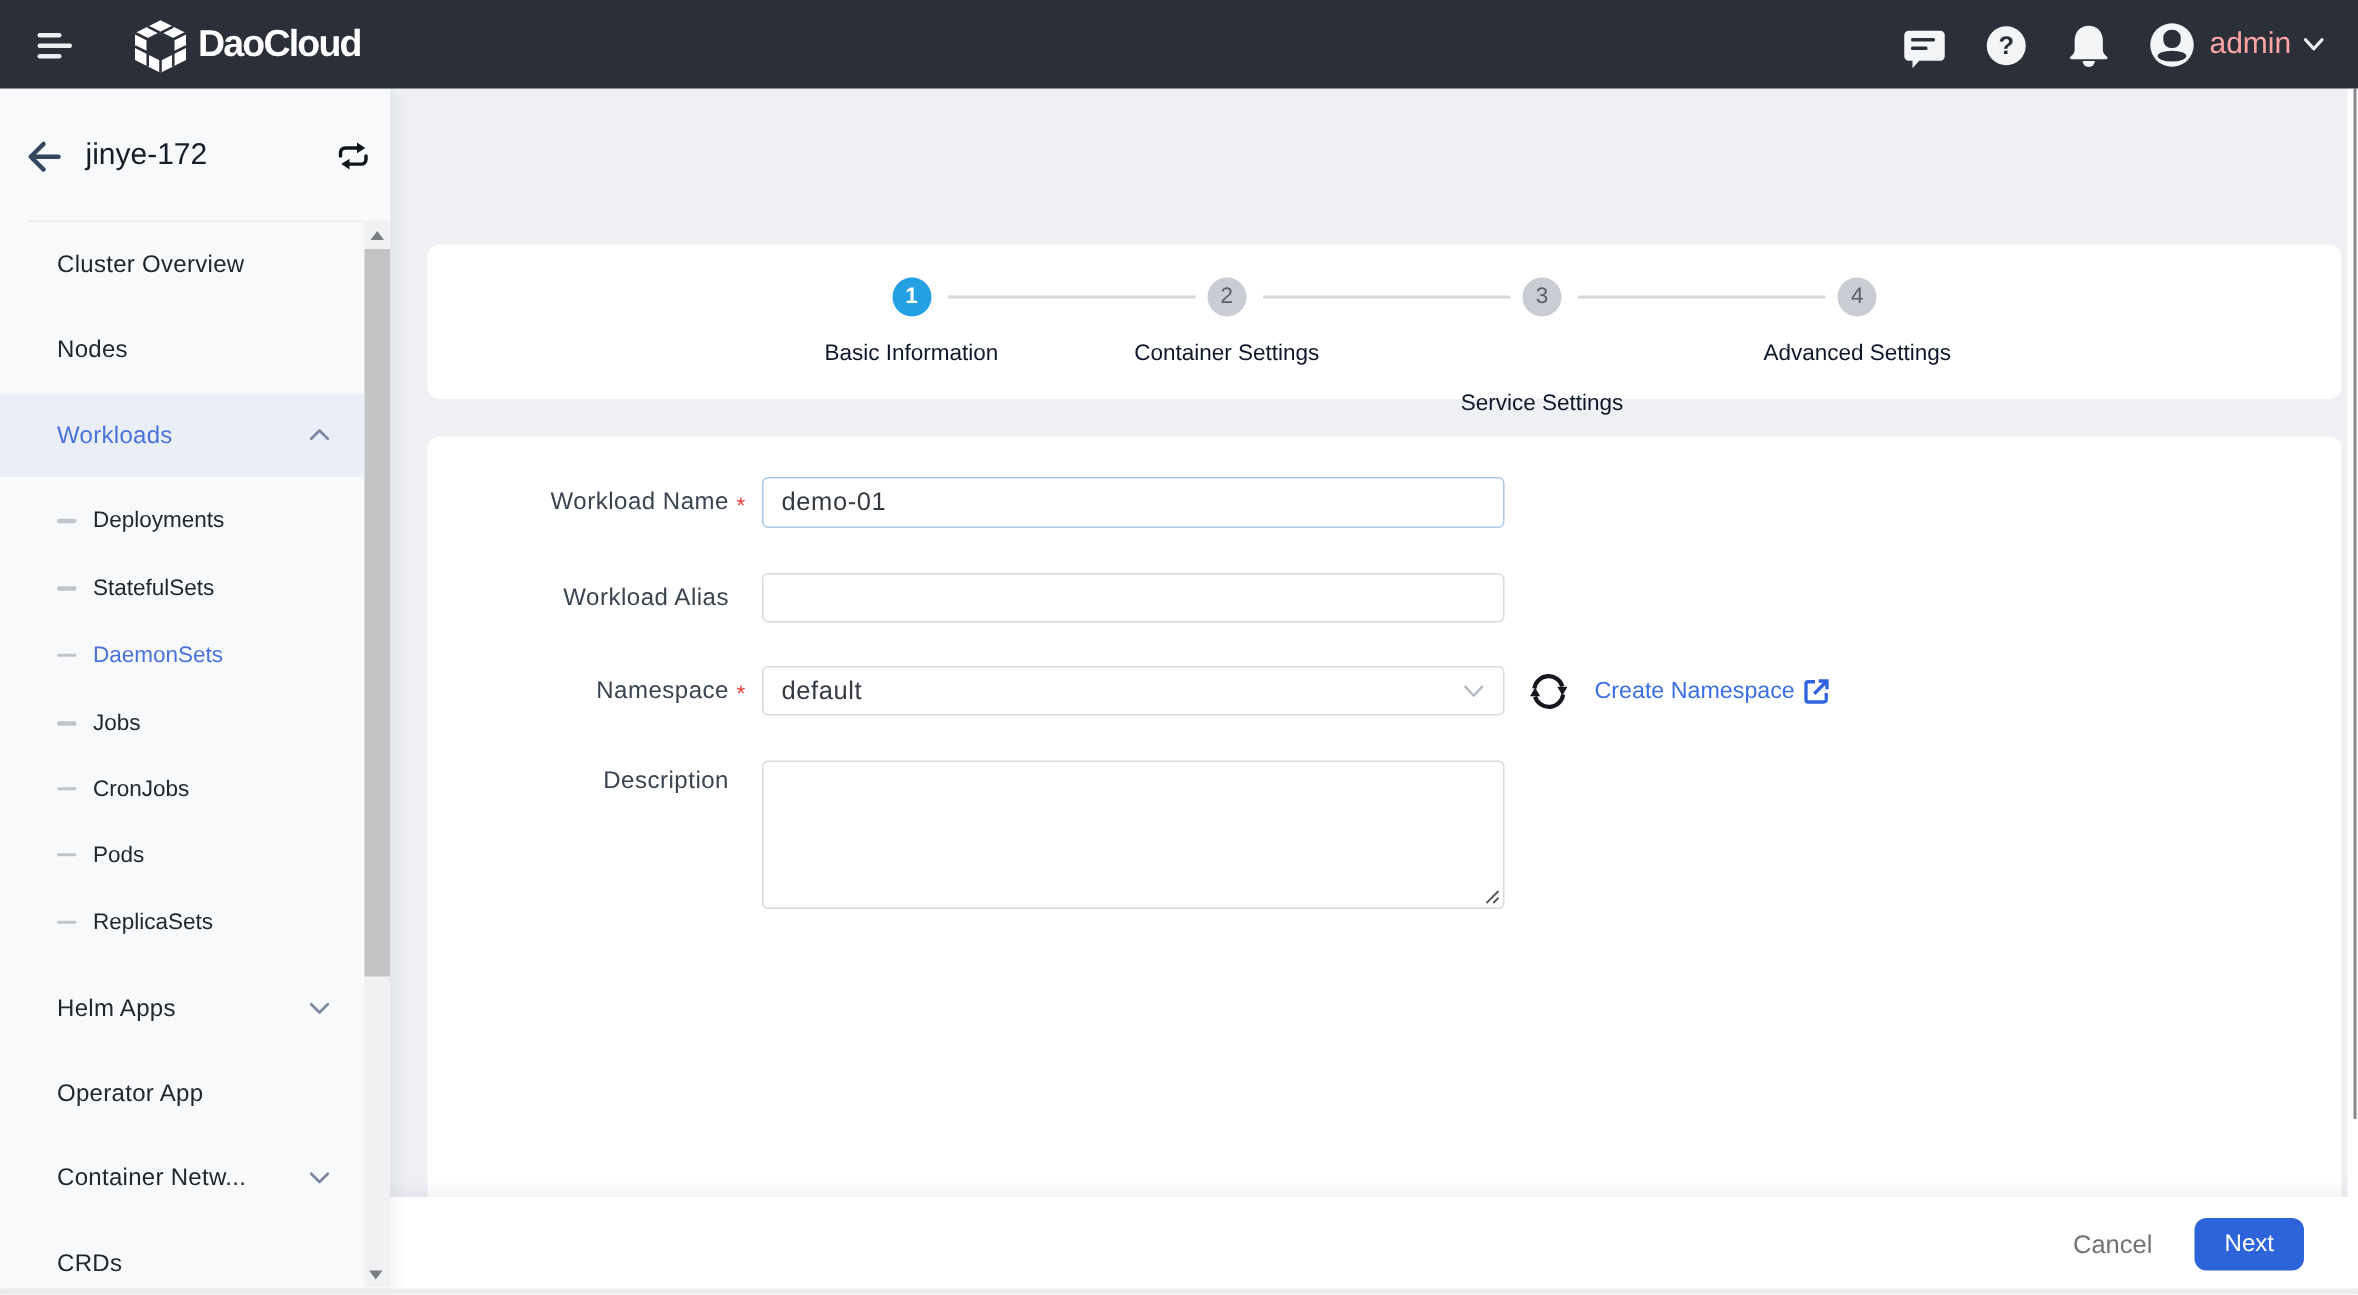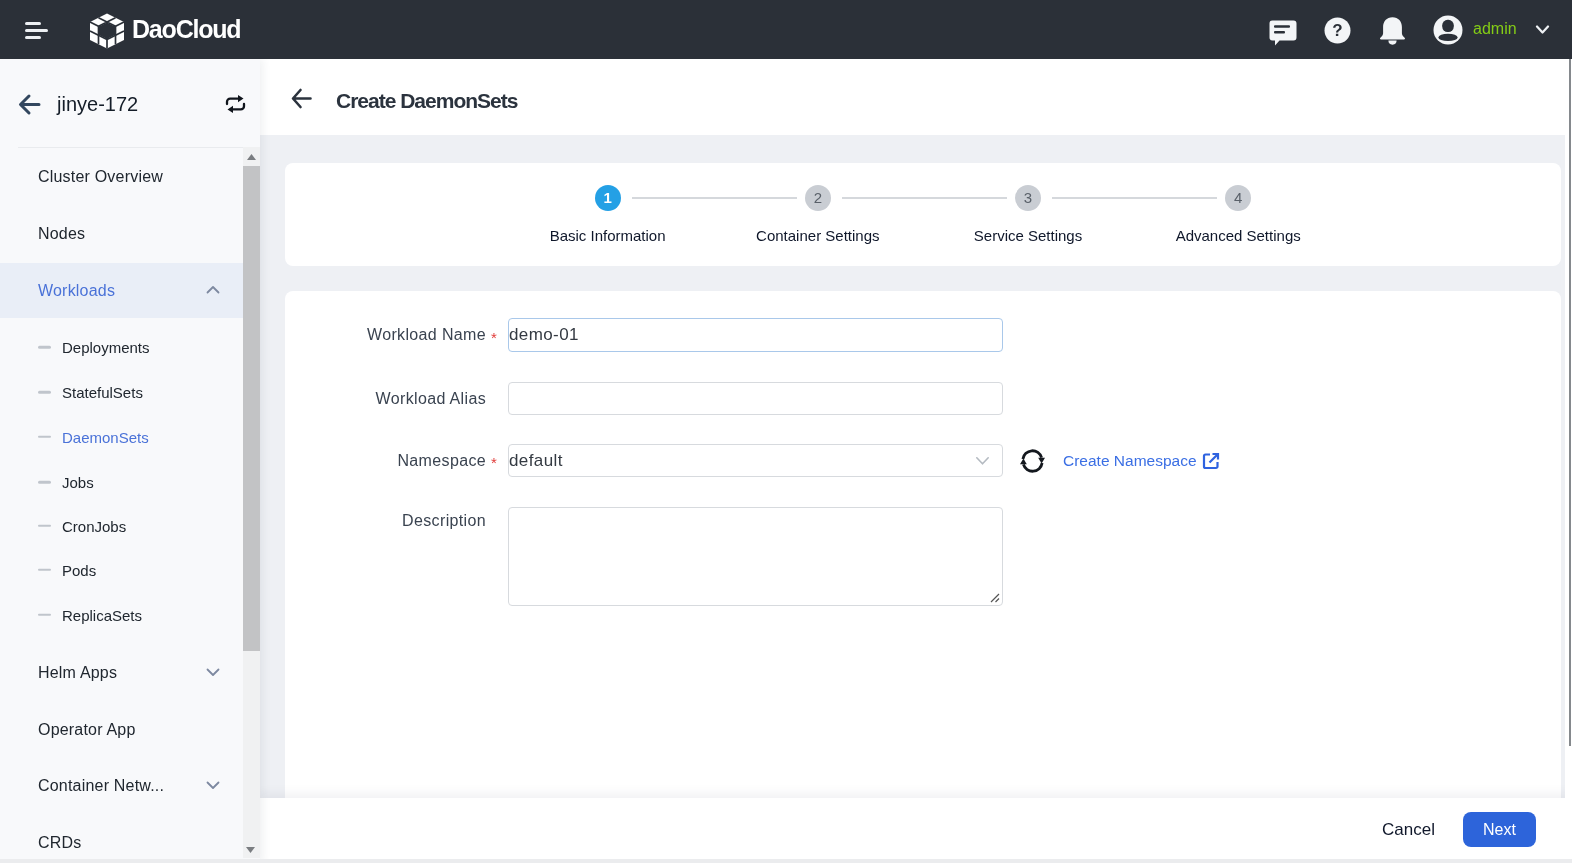--- a/index.html
+++ b/index.html
@@ -5,21 +5,21 @@
   * { margin:0; padding:0; box-sizing:border-box; }
   html,body { width:1572px; height:863px; overflow:hidden; }
   body { font-family:"Liberation Sans", sans-serif; }
   #page { position:relative; width:1572px; height:863px; background:#eef0f4; overflow:hidden; }
   .abs { position:absolute; }
 
   
   #topbar { left:0; top:0; width:1572px; height:59px; background:#2b3038; z-index:30; }
   .hline { position:absolute; height:2.5px; background:#edf0f3; border-radius:2px; }
   #logoText { left:132px; top:0; height:59px; line-height:59px; color:#fff; font-size:25px; font-weight:bold; letter-spacing:-1.2px; }
-  #adminTxt { color:#84cc16; font-size:16px; left:1473px; top:0; height:49px; line-height:58px; }
+  #adminTxt { color:#fca5a5; font-size:20px; left:1473px; top:0; height:49px; line-height:58px; }
 
   
   #sidebar { left:0; top:59px; width:260px; height:804px; background:#f8f9fb; z-index:20; box-shadow:3px 0 8px rgba(40,50,70,0.07); }
   #sbsep { position:absolute; left:18px; top:88px; width:226px; height:1px; background:#e9ebee; }
   .mitem { position:absolute; left:38px; letter-spacing:0.2px; font-size:16px; color:#20272f; white-space:nowrap; transform:translateY(-50%); }
   .msub  { position:absolute; left:62px; font-size:15px; color:#20272f; white-space:nowrap; transform:translateY(-50%); }
   .dash  { position:absolute; left:38px; width:13px; height:2.5px; background:#c0c5cc; border-radius:2px; transform:translateY(-50%); }
   .bluetext { color:#4a72d8 !important; }
   #wlrow { position:absolute; left:0; top:204px; width:243px; height:55px; background:#e9eef7; }
   .chev { position:absolute; }
@@ -39,26 +39,26 @@
   
   .stepc { position:absolute; top:185px; width:26px; height:26px; border-radius:50%; text-align:center; line-height:26px; font-size:15px; z-index:6;}
   .stepc.active { background:#24a0e5; color:#fff; font-weight:bold; }
   .stepc.idle { background:#c9cdd3; color:#596069; }
   .stepline { position:absolute; top:197px; height:2px; background:#d5d8dc; z-index:6;}
   .steplbl { position:absolute; top:227px; width:210px; text-align:center; font-size:15px; color:#0f172a; z-index:6;}
 
   
   .flabel { position:absolute; font-size:16px; letter-spacing:0.35px; color:#3a4350; transform:translateY(-50%); white-space:nowrap; }
   .req { position:absolute; font-size:15px; color:#e13c39; }
-  .finput { position:absolute; left:508px; width:495px; background:#fff; border:1px solid #d7dade; border-radius:4px; font-size:17px; letter-spacing:0.4px; color:#343a42; padding-left:0; }
+  .finput { position:absolute; left:508px; width:495px; background:#fff; border:1px solid #d7dade; border-radius:4px; font-size:17px; letter-spacing:0.4px; color:#343a42; padding-left:12px; }
   .ph { line-height:32px; }
 
   
   #botbar { left:260px; top:798px; width:1312px; height:65px; background:#fff; box-shadow:0 -5px 10px rgba(30,40,60,0.06); z-index:10; }
-  #cancel { position:absolute; left:1122px; top:0; height:65px; line-height:64px; font-size:17px; color:#0f172a; }
+  #cancel { position:absolute; left:1122px; top:0; height:65px; line-height:64px; font-size:17px; color:#737373; }
   #nextbtn { position:absolute; left:1203px; top:14px; width:73px; height:35px; background:#2d64da; border-radius:8px; color:#fff; font-size:16px; text-align:center; line-height:35px; }
 
   
   #rstrip { left:1565px; top:59px; width:7px; height:804px; background:#fff; z-index:25; }
   #rthumb { position:absolute; left:4px; top:0px; width:2px; height:687px; background:#85898d; }
 </style>
 </head>
 <body>
 <div id="page">
 
@@ -158,38 +158,32 @@
     <div id="sbar-track"></div>
     <div id="sbar-thumb"></div>
     <svg class="abs" style="left:246px; top:94px;" width="11" height="8" viewBox="0 0 11 8">
       <path d="M5.5 1 L10 7 H1 Z" fill="#7a7d81"></path>
     </svg>
     <svg class="abs" style="left:245px; top:787px;" width="11" height="8" viewBox="0 0 11 8">
       <path d="M5.5 7 L10 1 H1 Z" fill="#7a7d81"></path>
     </svg>
   </div>
 
-  <div id="mainhdr" class="abs">
-    <svg class="abs" style="left:30px; top:28px;" width="23" height="23" viewBox="0 0 23 23">
-      <path d="M10.5 3 L3 11.5 L10.5 20 M4 11.5 H20.5" fill="none" stroke="#2b333e" stroke-width="2.6" stroke-linecap="round" stroke-linejoin="round"></path>
-    </svg>
-    <div id="mtitle">Create DaemonSets</div>
-  </div>
 
   <div id="card1" class="abs"></div>
   <div class="stepc active abs" style="left:594.6px;">1</div>
   <div class="stepc idle abs" style="left:804.8px;">2</div>
   <div class="stepc idle abs" style="left:1015px;">3</div>
   <div class="stepc idle abs" style="left:1225.2px;">4</div>
   <div class="stepline abs" style="left:631.6px; width:165px;"></div>
   <div class="stepline abs" style="left:841.8px; width:165px;"></div>
   <div class="stepline abs" style="left:1052px; width:165px;"></div>
   <div class="steplbl abs" style="left:502.6px;">Basic Information</div>
   <div class="steplbl abs" style="left:712.8px;">Container Settings</div>
-  <div class="steplbl abs" style="left:923px;">Service Settings</div>
+  <div class="steplbl abs" style="left:923px;margin-top:33px;">Service Settings</div>
   <div class="steplbl abs" style="left:1133.2px;">Advanced Settings</div>
 
   <div id="card2" class="abs"></div>
   <div class="flabel abs" style="top:335px; right:1086px;">Workload Name</div>
   <div class="req abs" style="left:491px; top:329px;">*</div>
   <div class="finput ph abs" style="top:318px; height:34px; border-color:#a9c8ea;">demo-01</div>
 
   <div class="flabel abs" style="top:398.5px; right:1086px;">Workload Alias</div>
   <div class="finput abs" style="top:382px; height:33px;"></div>
 

